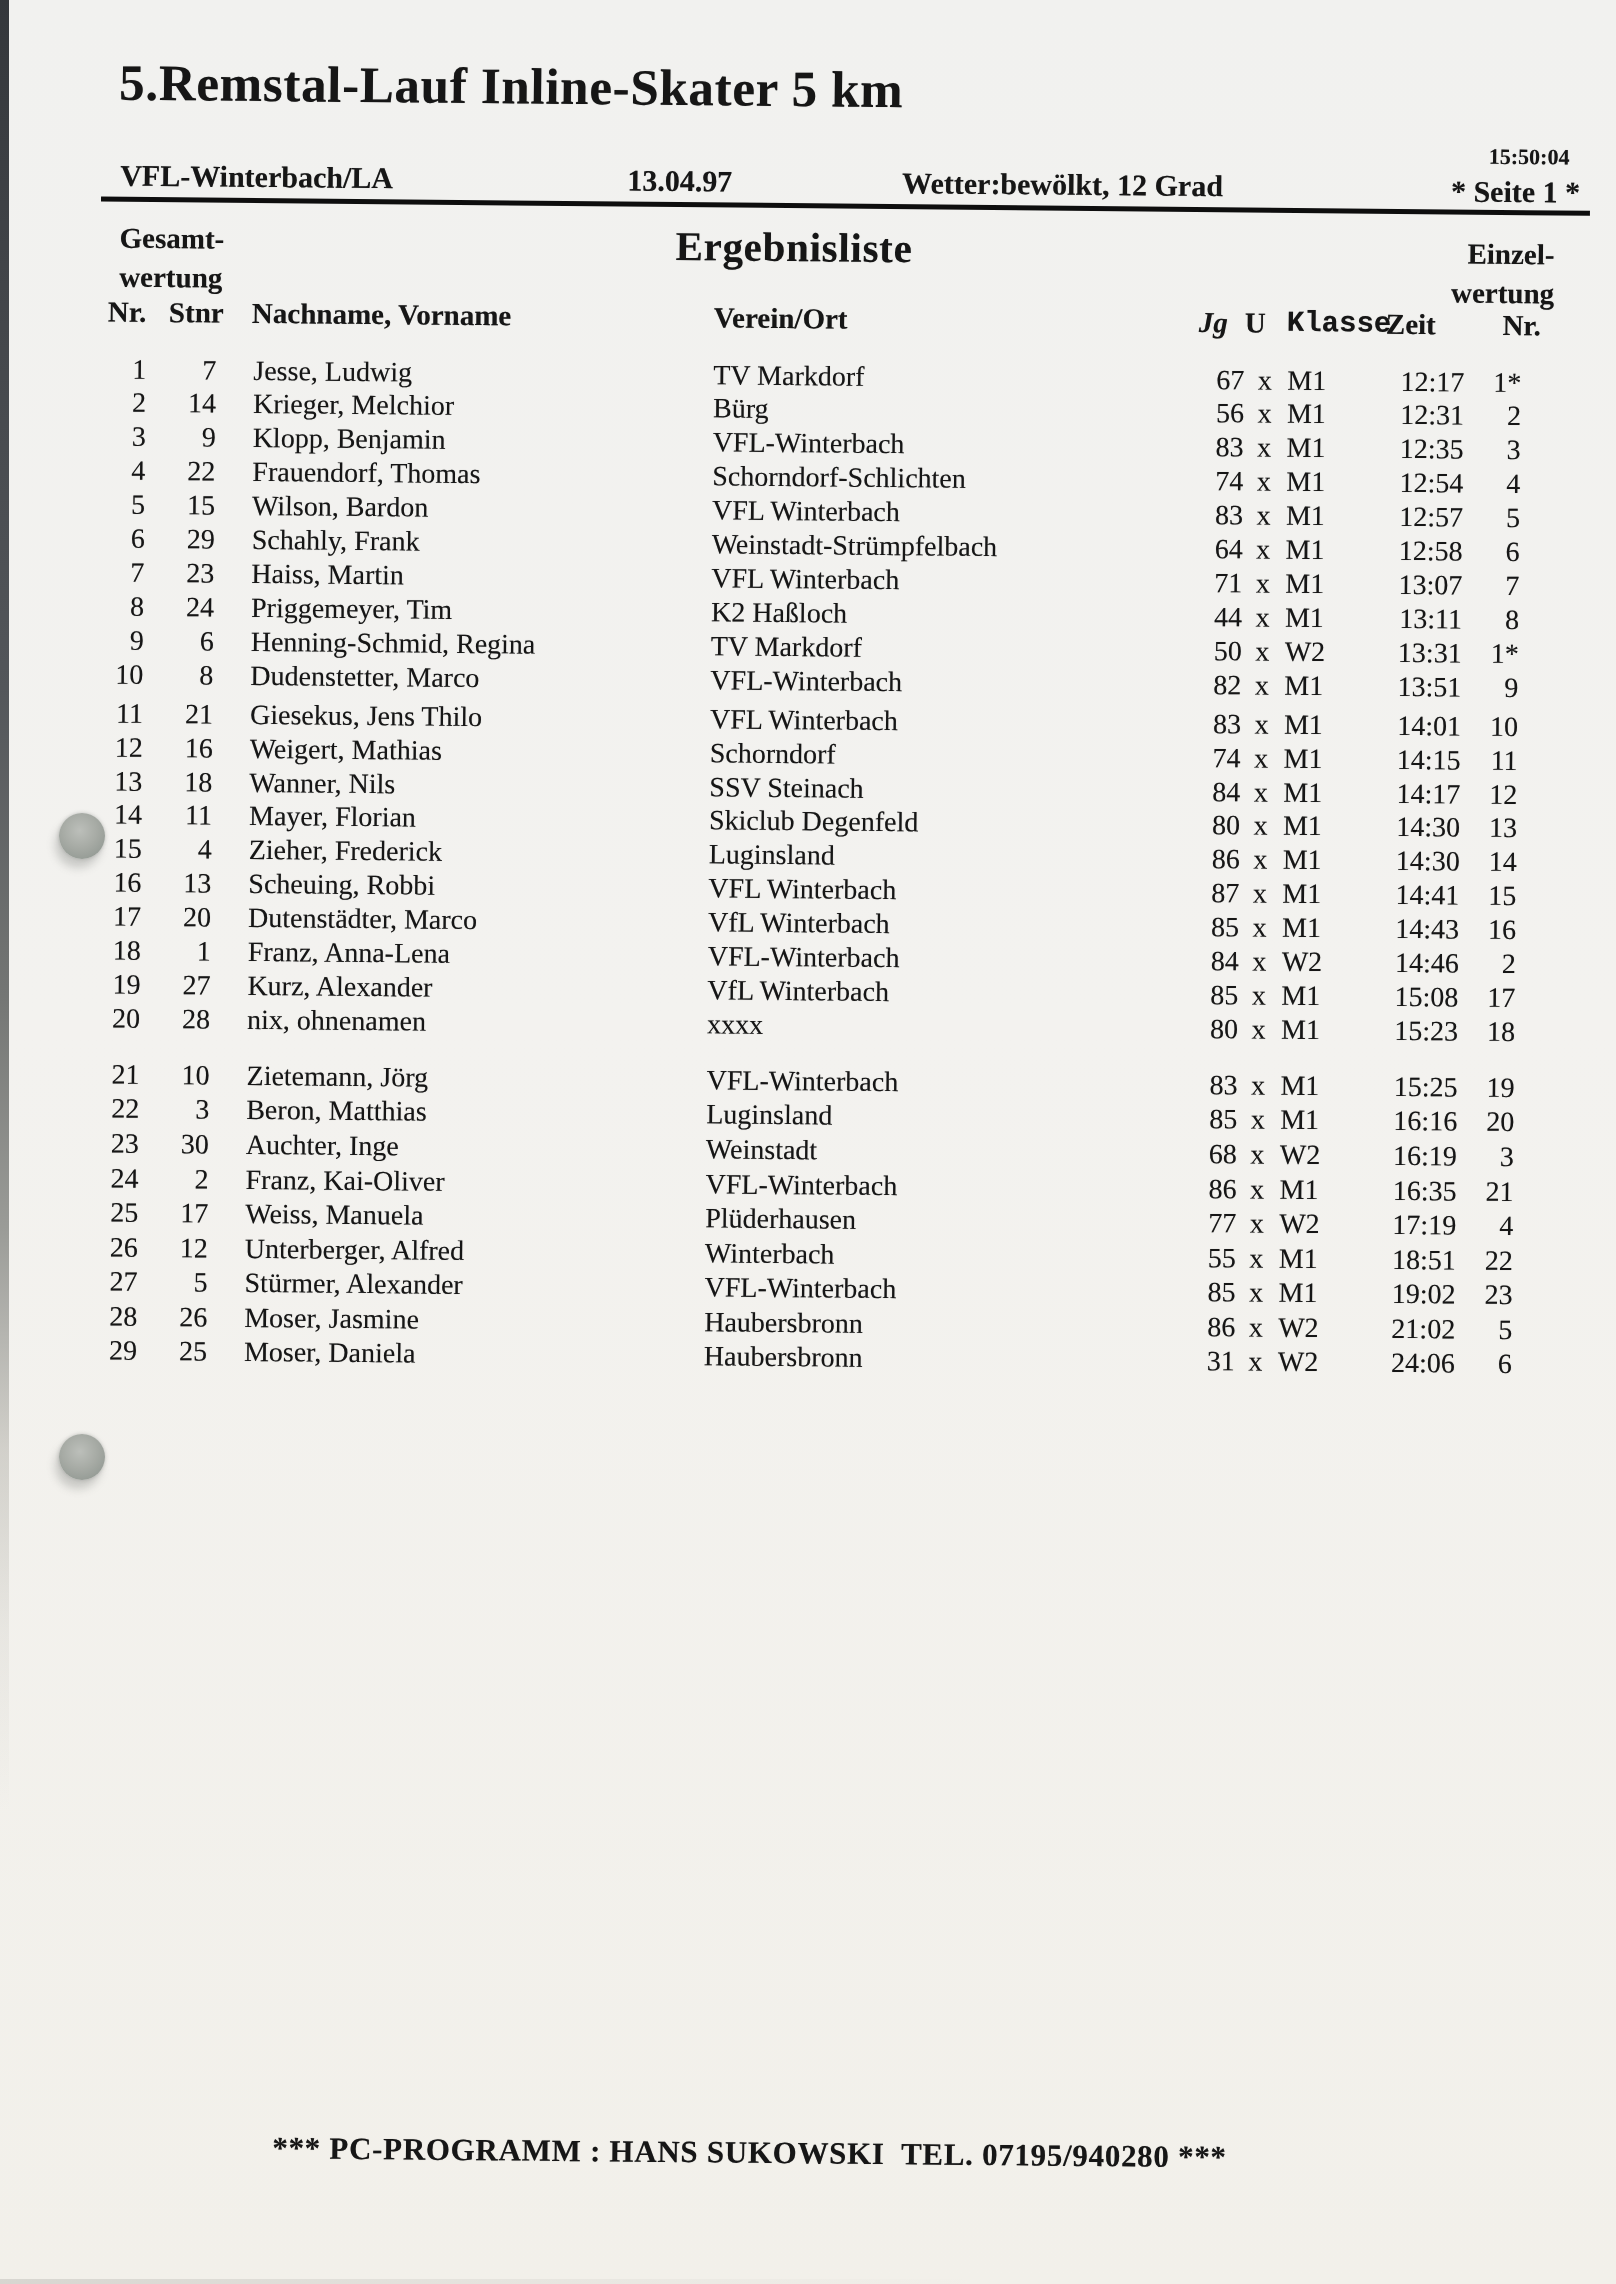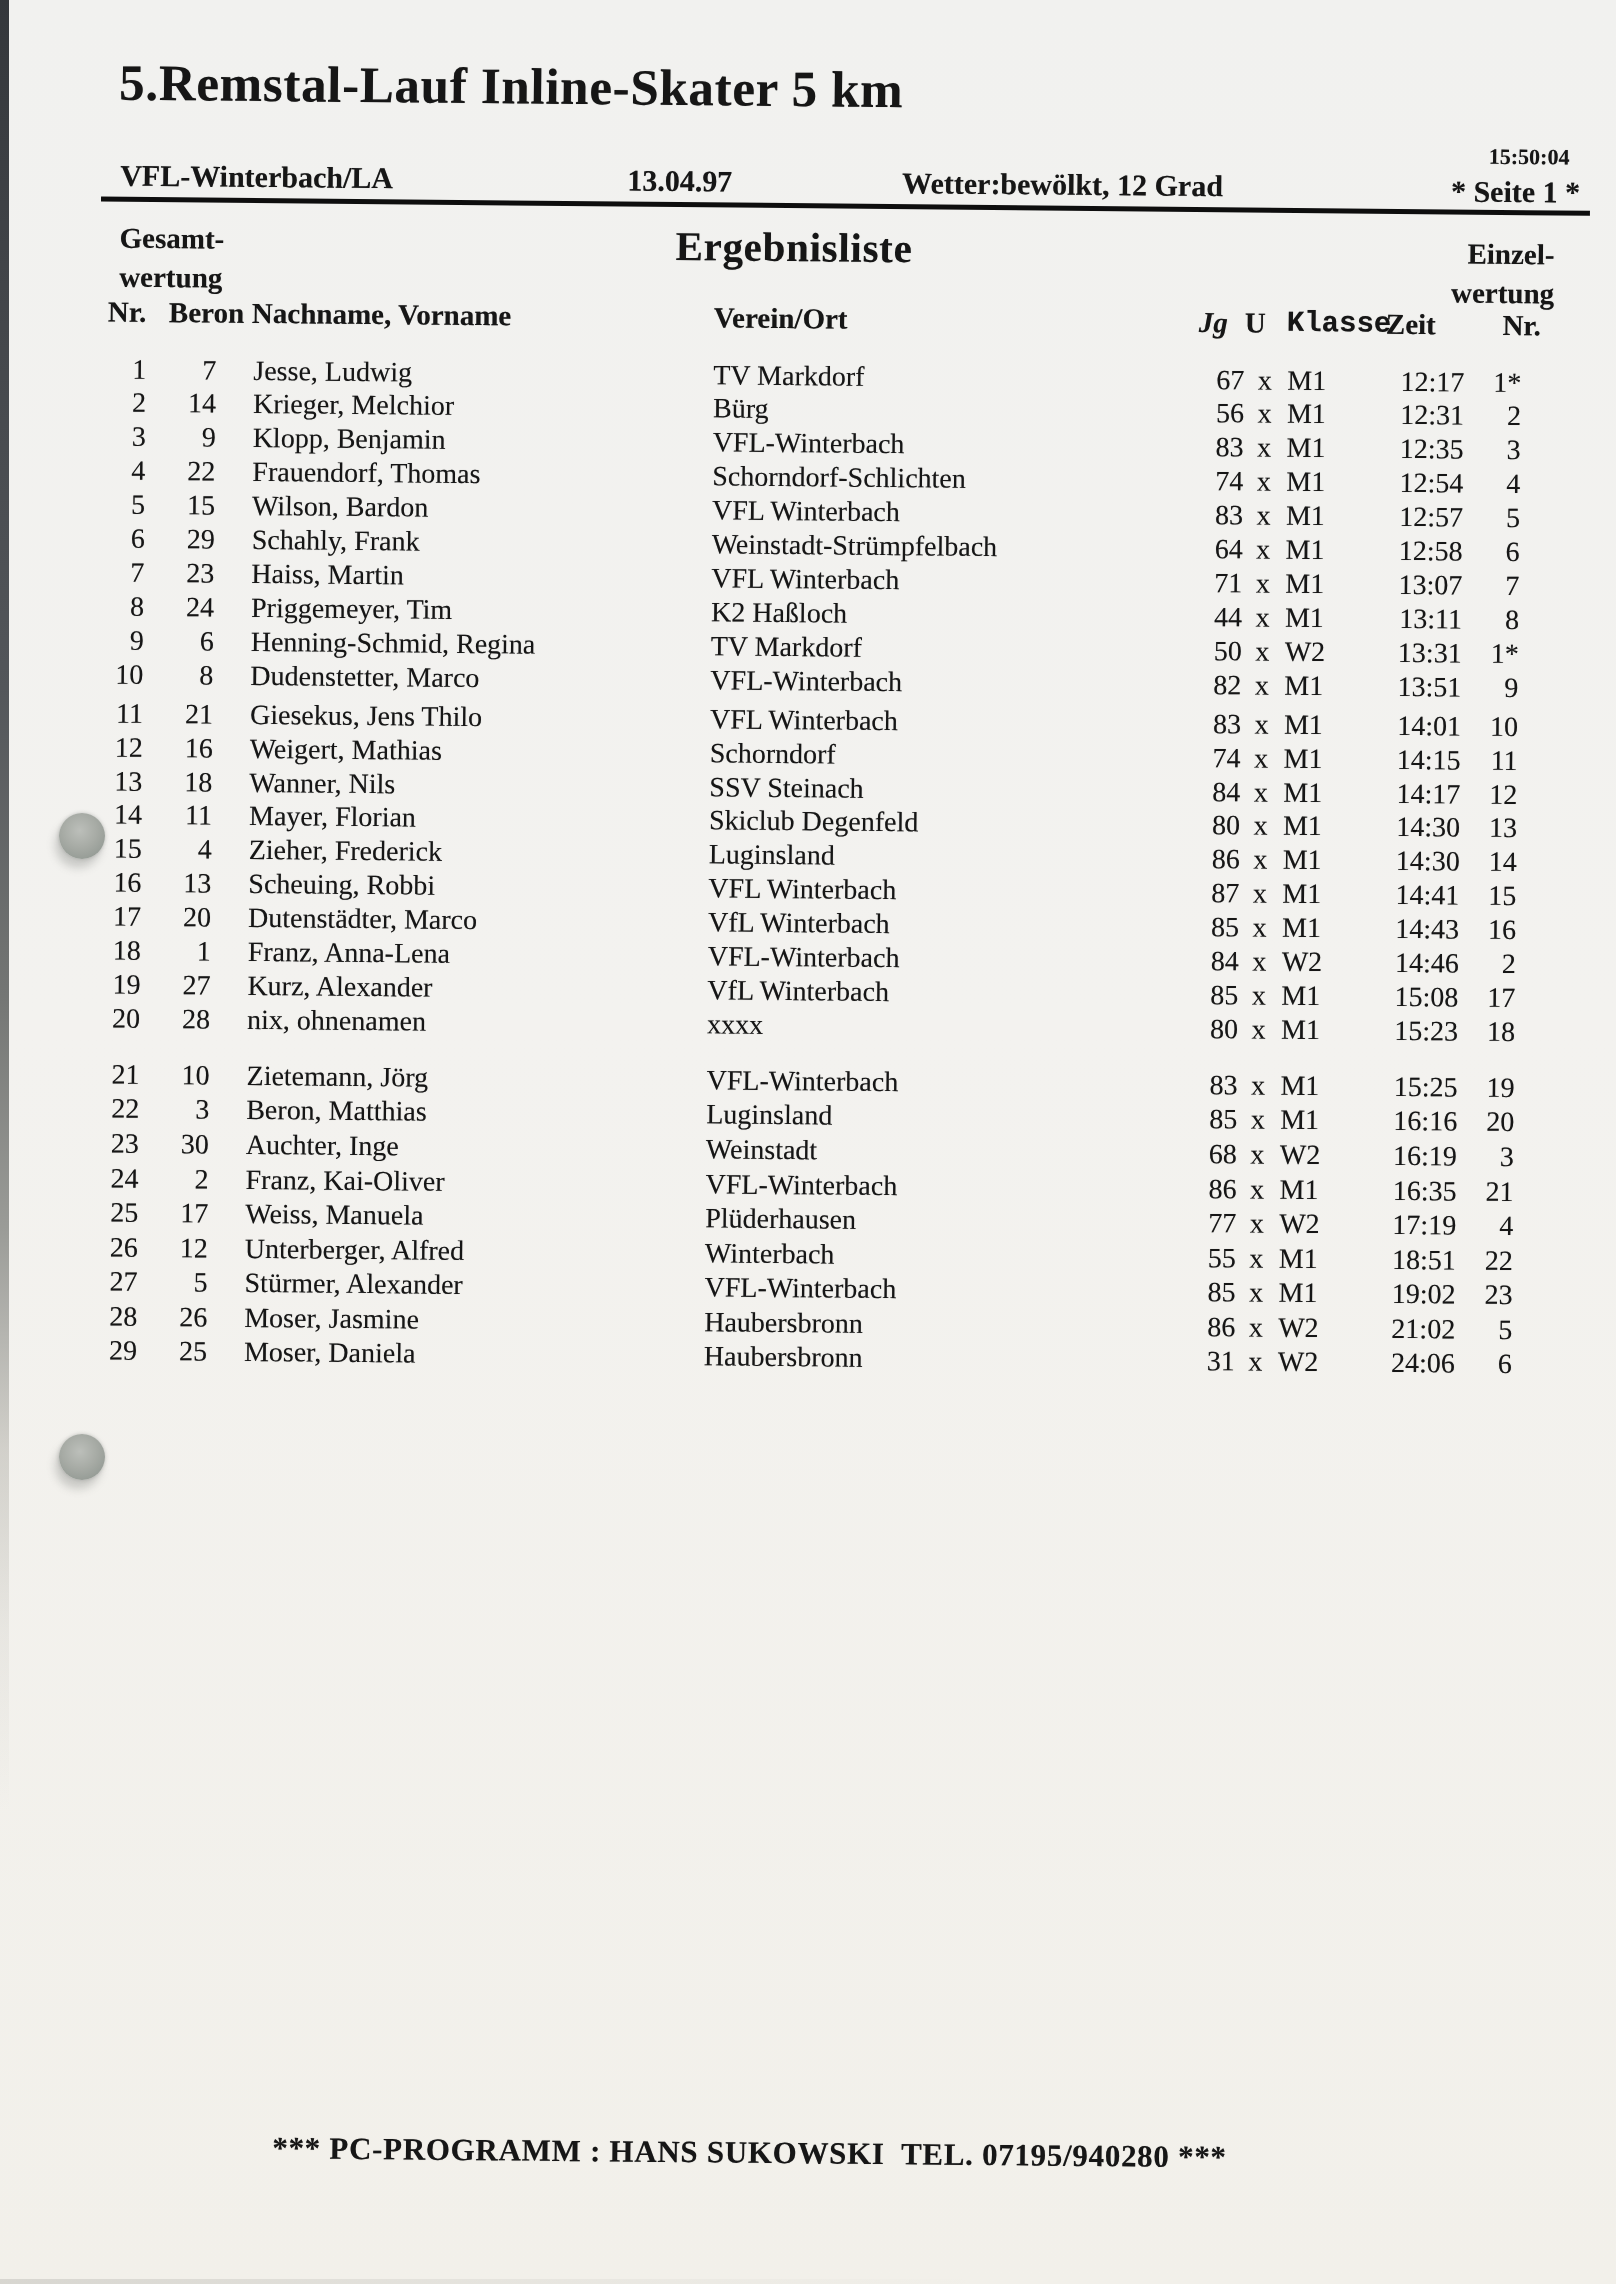--- a/index.html
+++ b/index.html
@@ -111,21 +111,21 @@
     <div class="abs head-rule"></div>
 
     <div class="abs h-left1">Gesamt-</div>
     <div class="abs h-left2">wertung</div>
     <div class="abs list-title">Ergebnisliste</div>
     <div class="abs h-right h-right1">Einzel-</div>
     <div class="abs h-right h-right2">wertung</div>
     <div class="abs h-nr-right">Nr.</div>
 
     <div class="abs colhead ch-nr">Nr.</div>
-    <div class="abs colhead ch-stnr">Beron</div>
+    <div class="abs colhead ch-stnr">Stnr</div>
     <div class="abs colhead ch-name">Nachname, Vorname</div>
     <div class="abs colhead ch-club">Verein/Ort</div>
     <div class="abs colhead ch-jg">Jg</div>
     <div class="abs colhead ch-u">U</div>
     <div class="abs colhead ch-kl">Klasse</div>
     <div class="abs colhead ch-zeit">Zeit</div>
 
     <div class="rows">
         <div class="row" style="top: 355px;">
     <span class="c c-nr">1</span>

